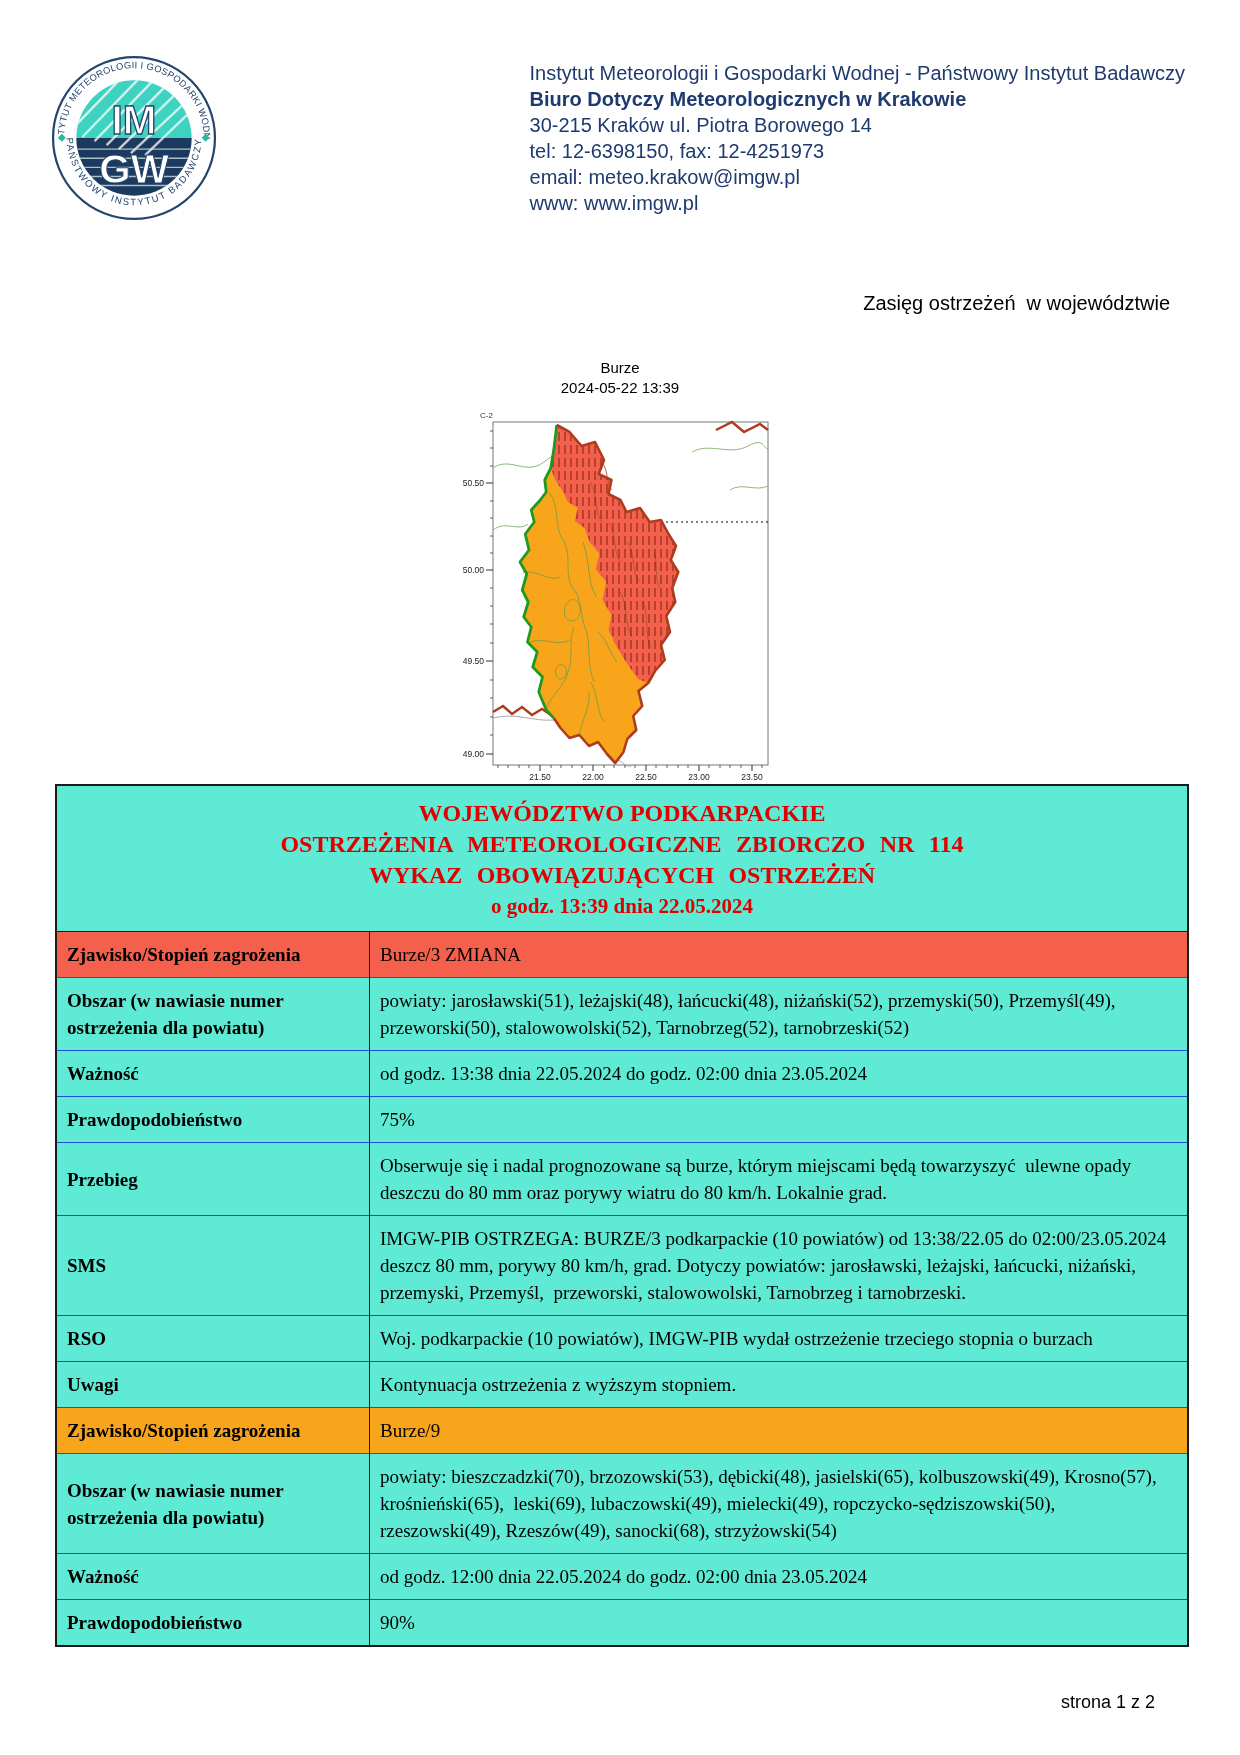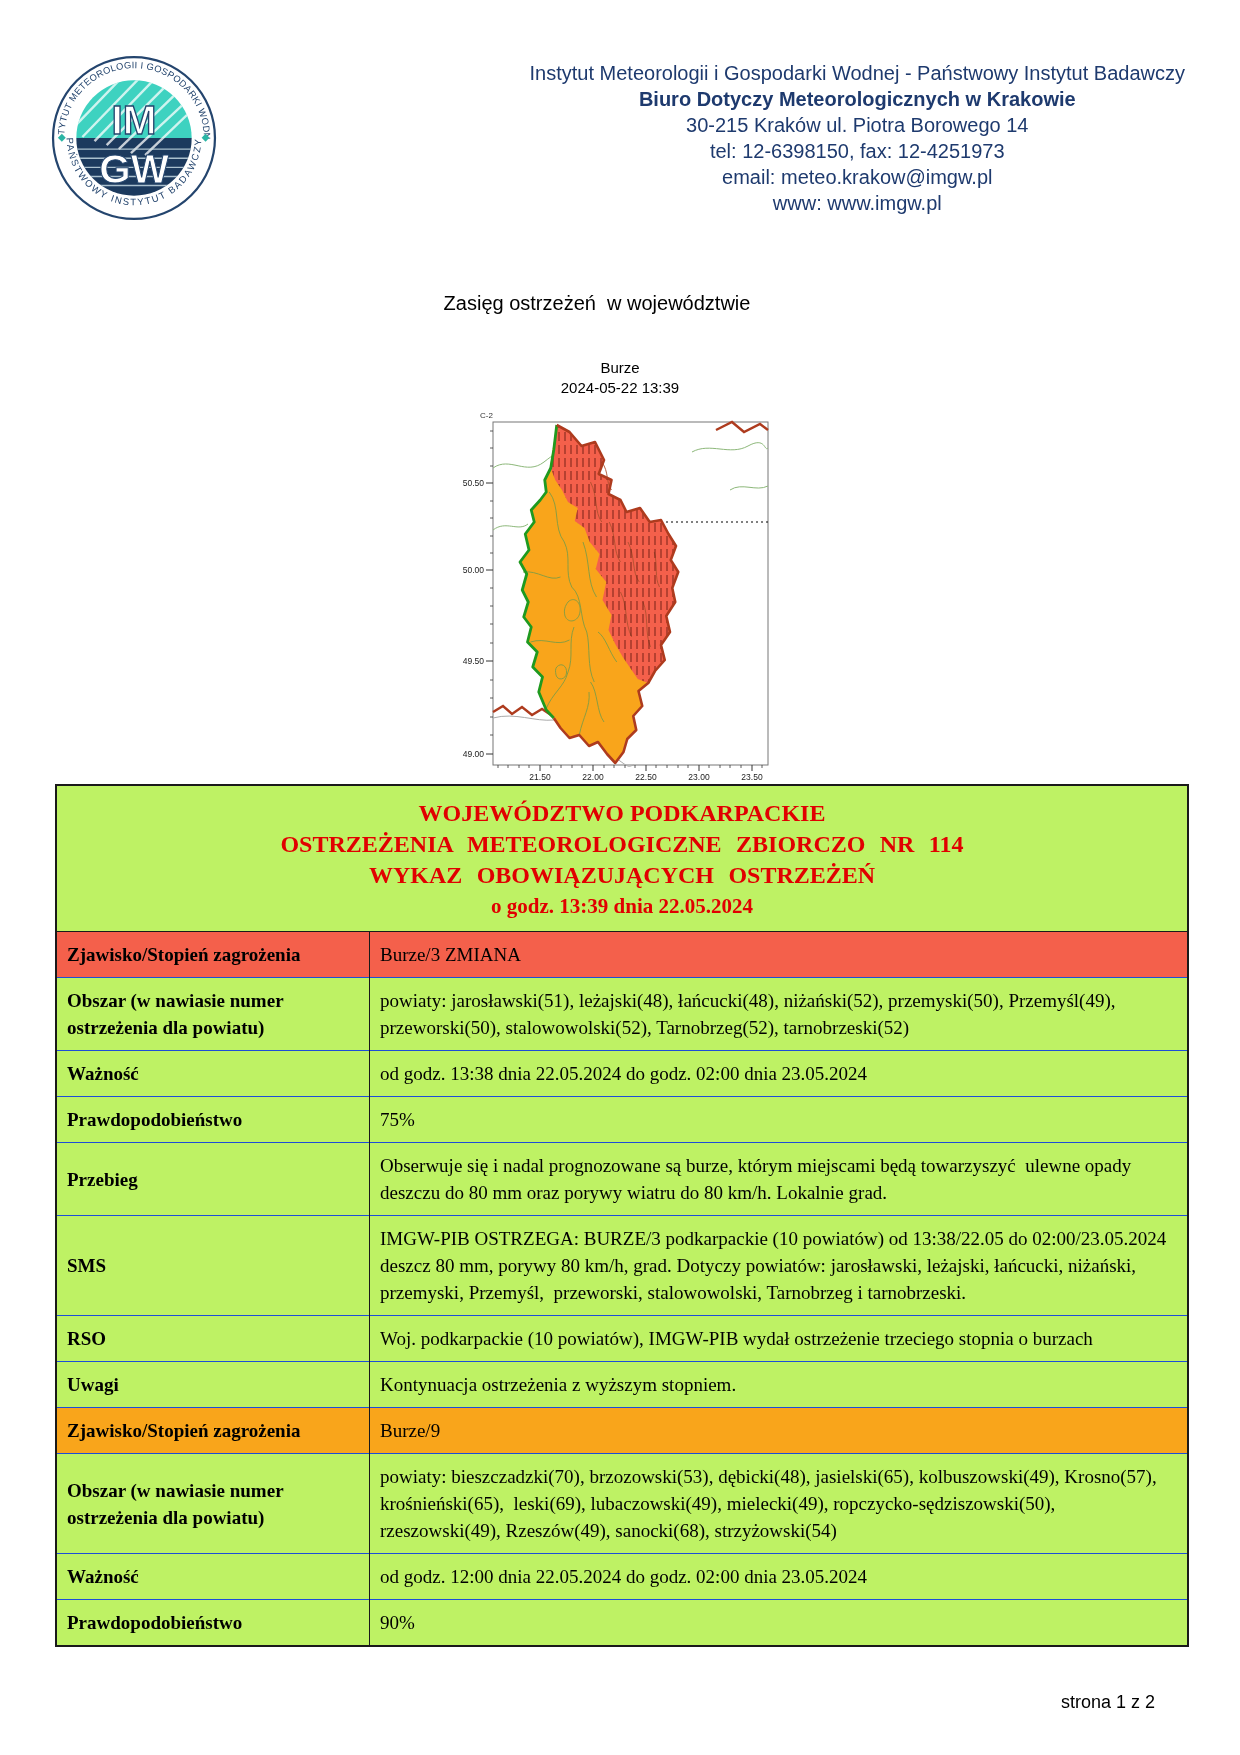--- a/index.html
+++ b/index.html
@@ -1,37 +1,37 @@
 <!DOCTYPE html>
 <html><head>
 <meta charset="utf-8">
 <style>
   html,body{margin:0;padding:0;background:#fff;}
   #page{position:relative;width:1240px;height:1755px;background:#fff;overflow:hidden;
         font-family:"Liberation Serif",serif;color:#000;}
 
   
   .logo{position:absolute;left:50px;top:54px;width:168px;height:168px;}
-  .header-block{position:absolute;top:60px;right:55px;text-align:center;
+  .header-block{position:absolute;top:60px;right:55px;text-align:left;
                 font-family:"Liberation Sans",sans-serif;font-size:20px;line-height:26px;color:#1E3A6E;}
   .header-block .office{font-weight:bold;}
 
   
-  .section-title{position:absolute;top:292px;left:0;width:1170px;text-align:center;
-                 font-family:"Liberation Sans",sans-serif;font-size:20px;color:#000;white-space:pre-wrap;padding-left:12px;}
+  .section-title{position:absolute;top:292px;left:0;width:1170px;text-align:right;
+                 font-family:"Liberation Sans",sans-serif;font-size:20px;color:#000;white-space:pre-wrap;}
 
   
   .map-wrap{position:absolute;left:430px;top:360px;width:380px;height:440px;}
   .map-wrap svg{width:100%;height:100%;display:block;}
   .map-title{font-family:"Liberation Sans",sans-serif;font-size:15px;fill:#000;}
   .map-axis-label{font-family:"Liberation Sans",sans-serif;font-size:8.5px;fill:#222;}
   .map-corner{font-family:"Liberation Sans",sans-serif;font-size:8px;fill:#333;}
 
   
-  .bulletin{position:absolute;left:55px;top:784px;width:1130px;border:2px solid #1a1a1a;background:#bef264;}
+  .bulletin{position:absolute;left:55px;top:784px;width:1130px;border:2px solid #1a1a1a;background:#5eead4;}
   .bulletin-title{padding:12px 10px 10px 10px;text-align:center;color:#E10000;font-weight:bold;}
   .bulletin-title .t-line{font-size:24px;line-height:31px;white-space:pre-wrap;}
   .bulletin-title .t-wide{word-spacing:0.35em;}
   .bulletin-title .t-sub{font-size:21px;line-height:30px;}
   table.warn{width:100%;border-collapse:collapse;table-layout:fixed;}
   table.warn td{border-top:1px solid #1d4ed8;vertical-align:middle;
                 font-size:19px;line-height:27px;padding:9px 10px;white-space:pre-wrap;}
   table.warn tr:first-child td{border-top:1px solid #1a1a1a;}
   td.lbl{width:292px;font-weight:bold;border-right:1px solid #1a1a1a;padding-left:10px;}
   td.val{padding-left:14px;padding-right:80px;}

